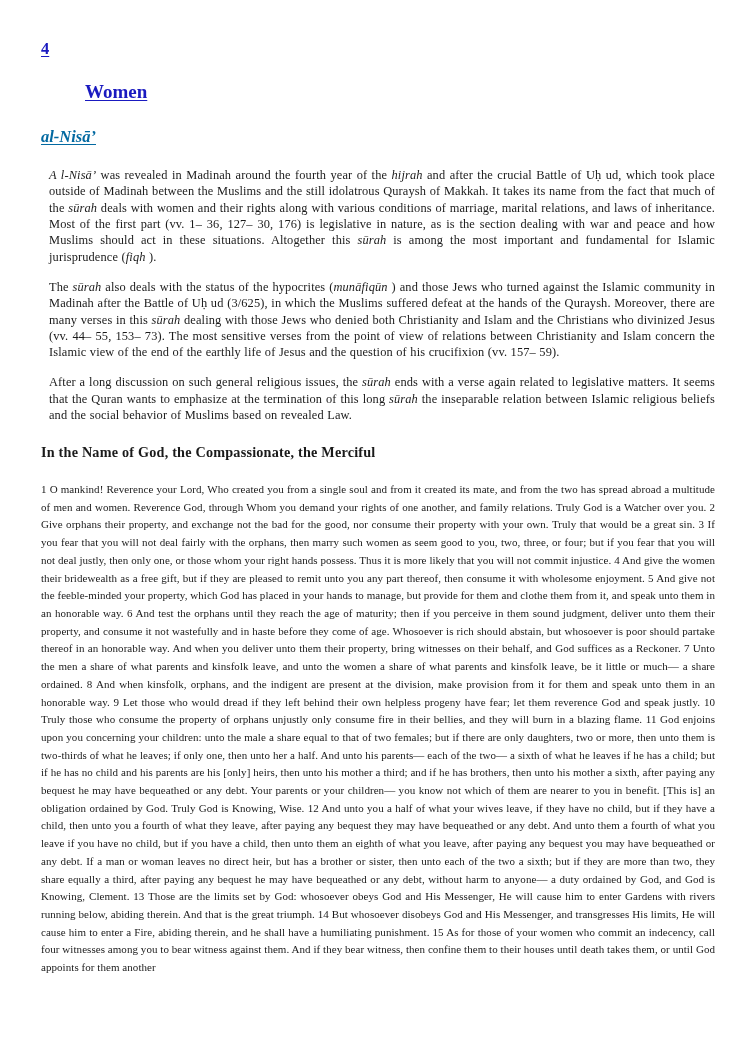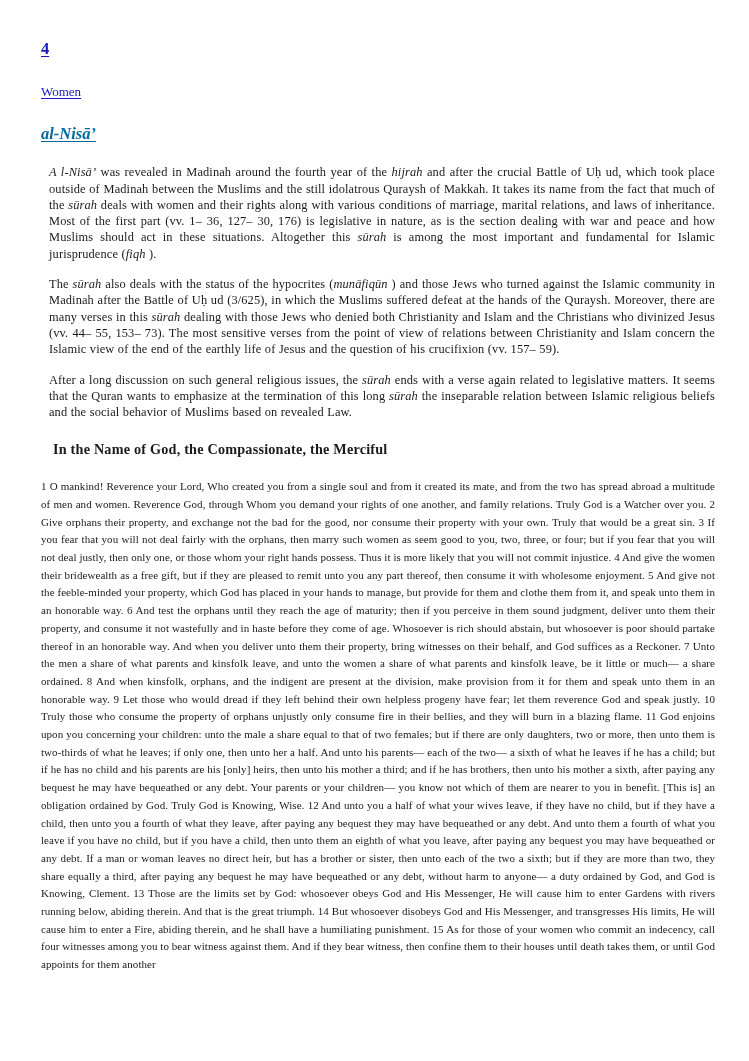--- a/index.html
+++ b/index.html
@@ -27,27 +27,28 @@
     font-weight: bold;
     color: #1a1ac0;
     text-decoration: underline;
     text-underline-offset: 2px;
     margin: 6px 0 0 0;
     display: inline-block;
     line-height: 1.1;
   }
   .block-num { margin-bottom: 24px; }
   .surah-title {
-    font-size: 13px;
-    font-weight: normal;
+    font-size: 19px;
+    font-weight: bold;
     color: #1a1ac0;
     text-decoration: underline;
     text-underline-offset: 2px;
     display: inline-block;
     line-height: 1.1;
+    margin-left: 44px;
   }
   .block-title { margin-bottom: 25px; }
   .surah-arabic {
     font-size: 16.5px;
     font-weight: bold;
     font-style: italic;
     color: #0369a1;
     text-decoration: underline;
     text-underline-offset: 2px;
     display: inline-block;
@@ -58,21 +59,21 @@
     font-size: 12.4px;
     line-height: 16.3px;
     text-align: justify;
     margin: 0 0 14px 8px;
     letter-spacing: 0.01em;
     word-spacing: 0.02em;
   }
   .basmala {
     font-size: 14.2px;
     font-weight: bold;
-    margin: 21px 0 19px 12px;
+    margin: 21px 0 19px 0;
     line-height: 1.25;
     letter-spacing: 0.015em;
   }
   .verse-body {
     font-size: 11px;
     line-height: 17.7px;
     text-align: justify;
     margin: 0;
     letter-spacing: 0.005em;
   }

